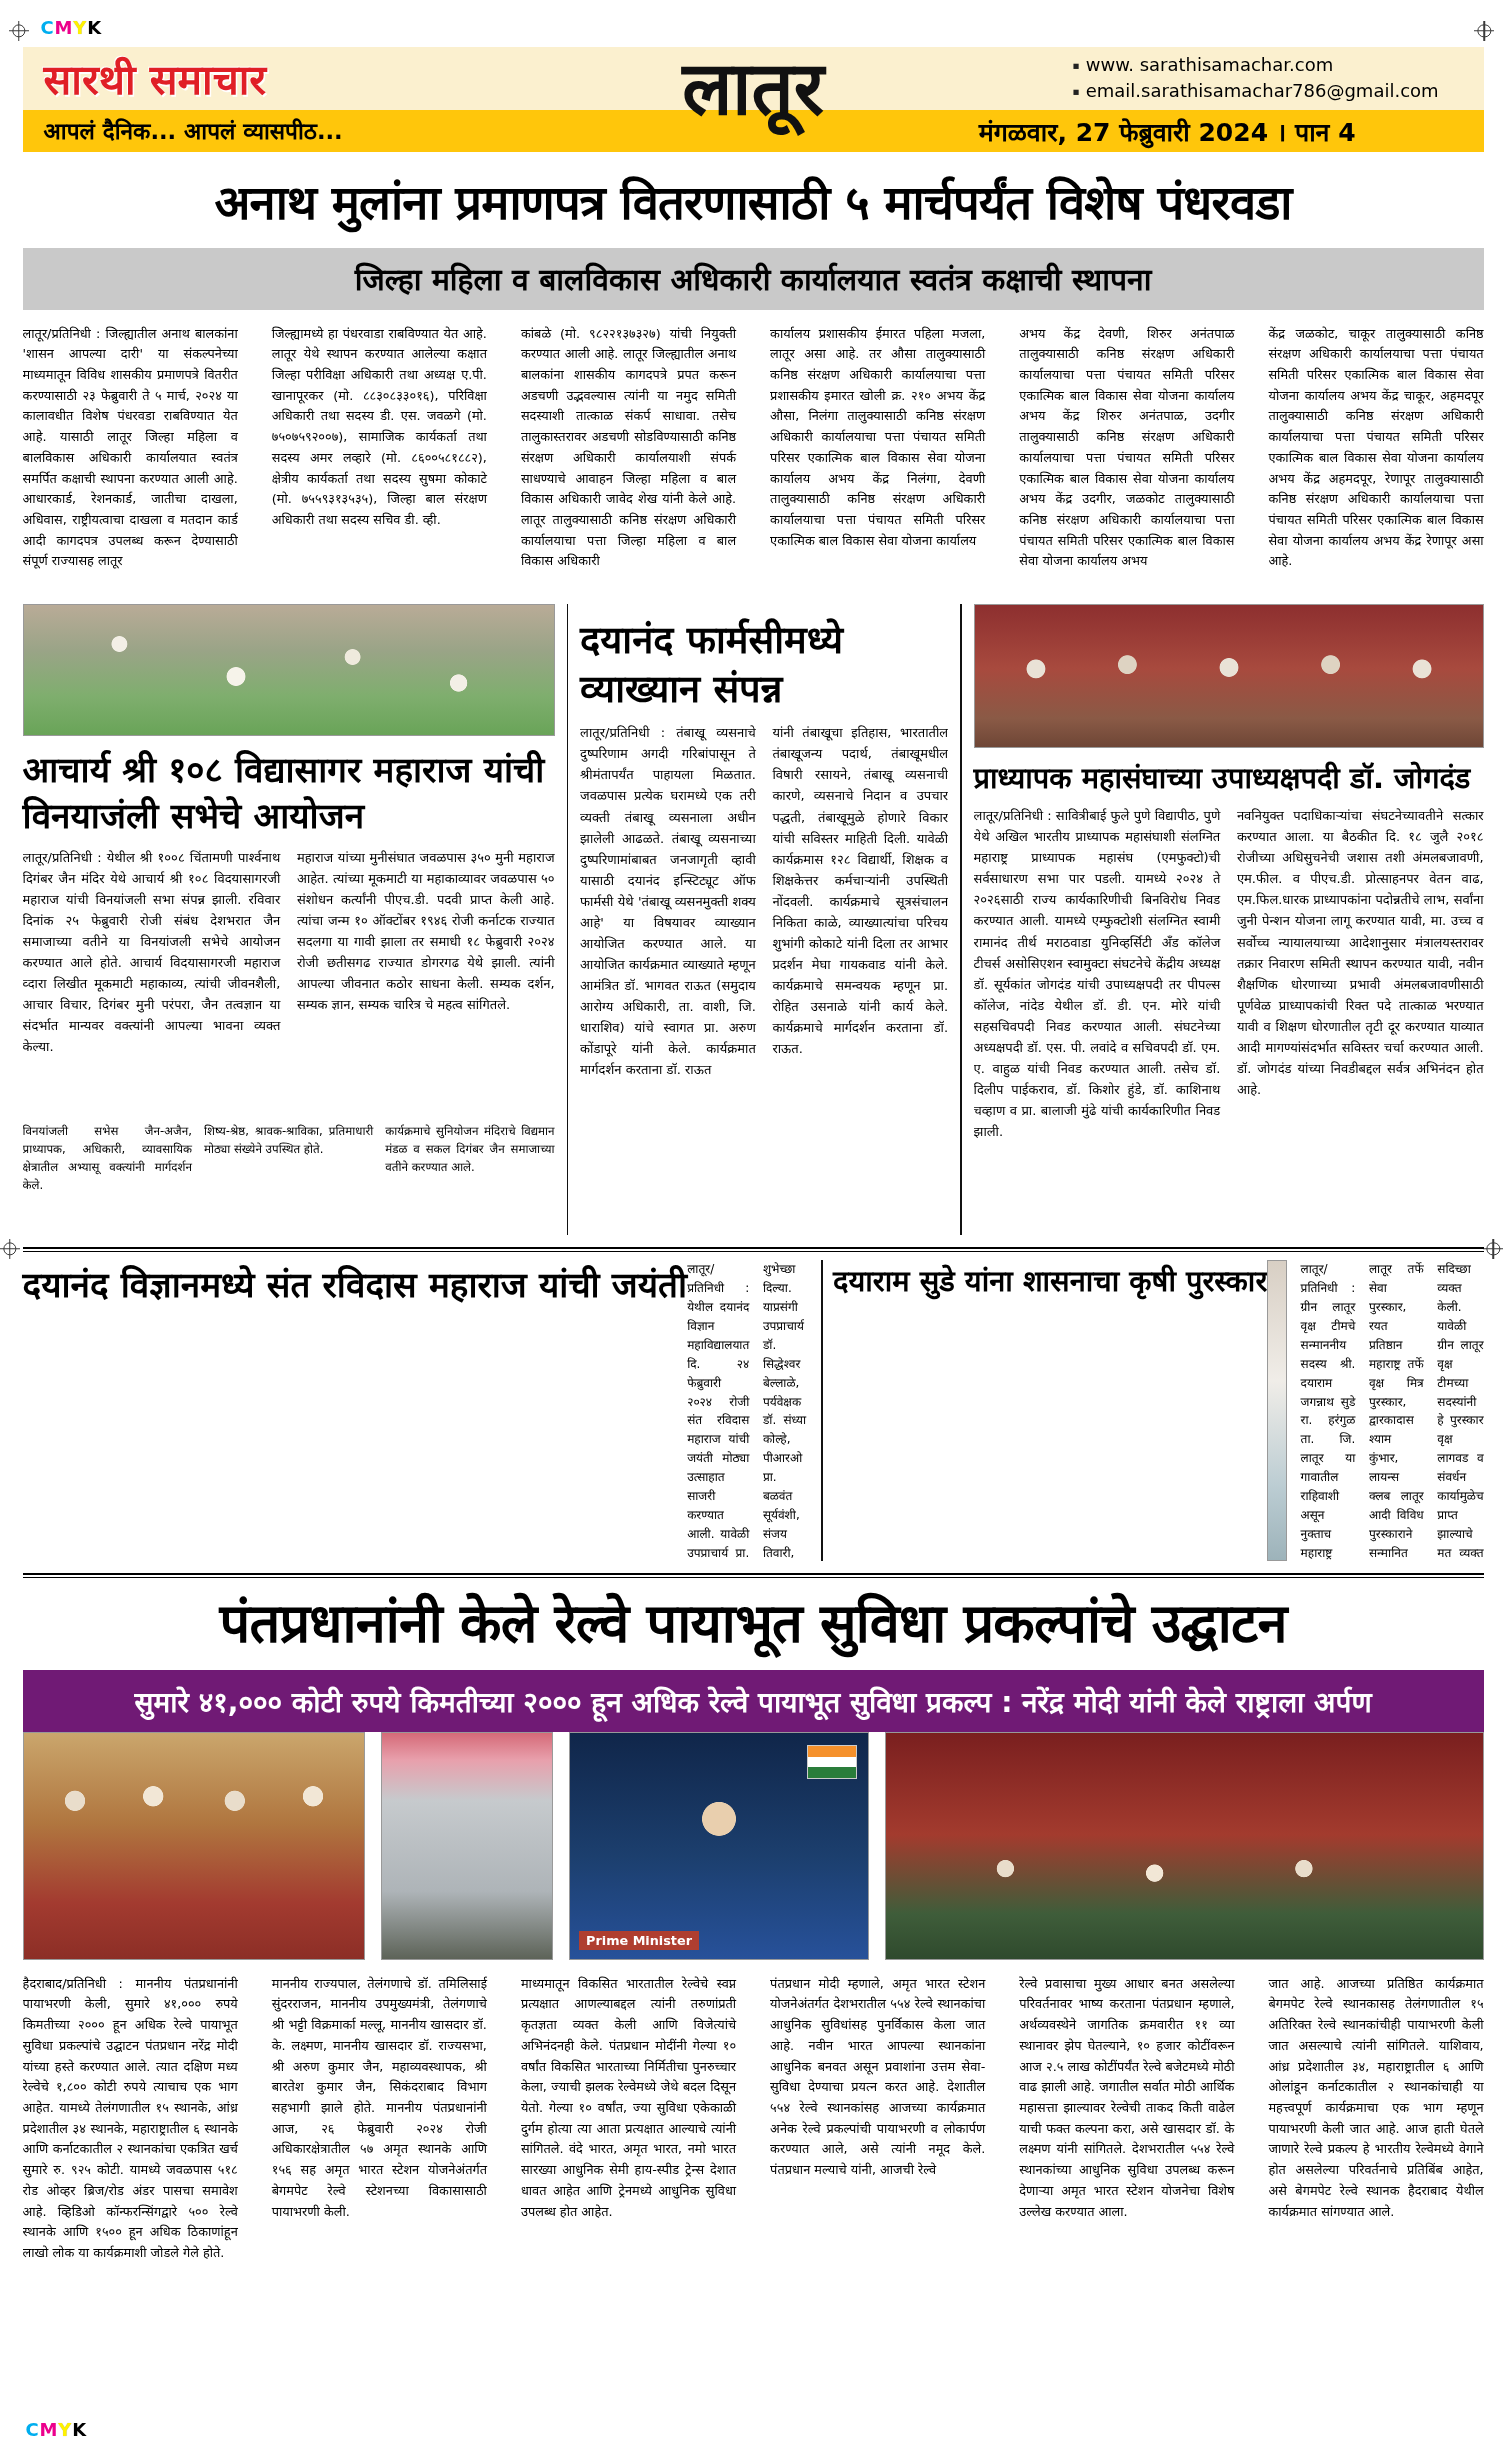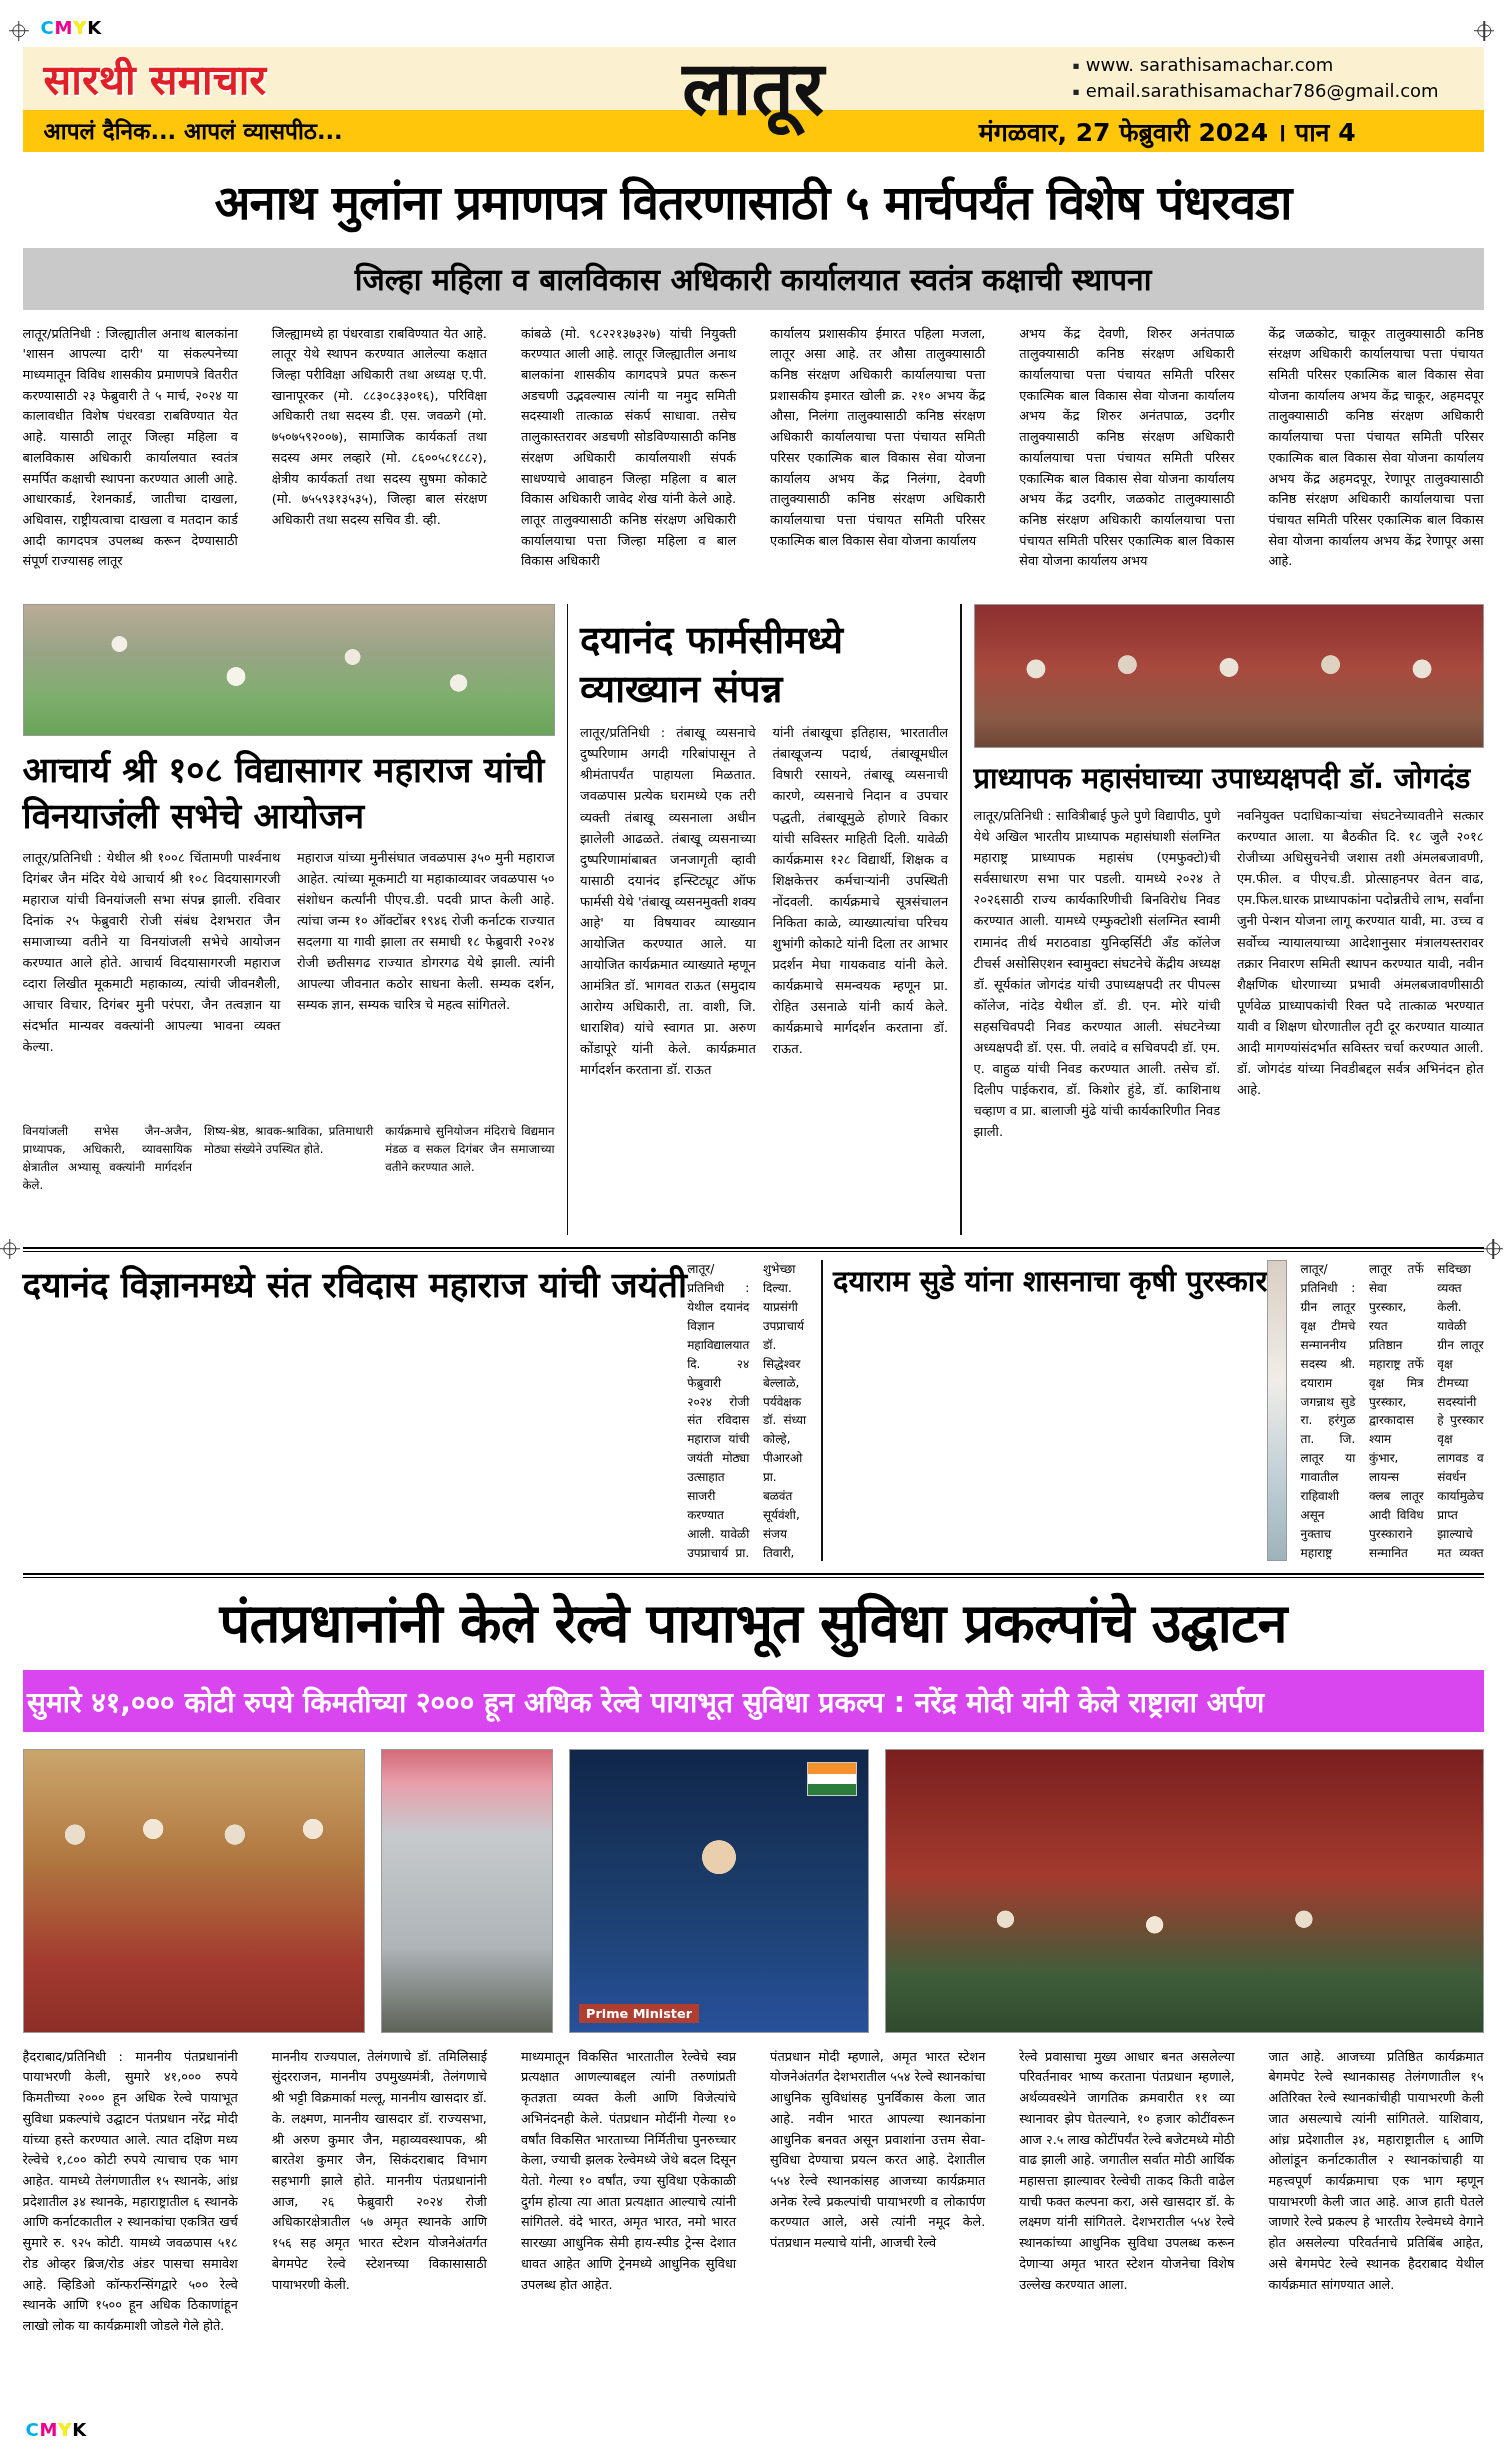--- a/index.html
+++ b/index.html
@@ -71,22 +71,22 @@
   .b2-right{flex:1;display:flex;flex-direction:row;}
   .b2-body{display:flex;gap:13.6px;flex:1;overflow:hidden;}
   .b2-body .col{font-size:12px;line-height:1.58;}
   .ph-ravidas{width:371px;background:
       radial-gradient(circle at 50% 30%,#e8c87a 0 19.6px,transparent 20.3px),
       linear-gradient(90deg,#a8793f 0%,#d9e4e8 22%,#97743d 45%,#b8b3ae 62%,#c46a86 78%,#8a5f33 100%);}
   .ph-krushi{width:60px;background:linear-gradient(180deg,#d8cfc4 0%,#f0ede8 40%,#bccdd3 75%,#9db3ba 100%);}
 
   
   .railway-headline{margin-top:13.6px;text-align:center;font-size:54px;font-weight:800;line-height:1.2;letter-spacing:-0.8px;}
-  .railway-subhead{margin-top:13.6px;background:#d946ef;color:#fff;text-align:left;font-size:28px;font-weight:700;padding:12px 4.5px;}
-  .photo-row{display:flex;gap:16px;margin-top:17px;height:284px;}
+  .railway-subhead{margin-top:13.6px;background:#701a75;color:#fff;text-align:center;font-size:28px;font-weight:700;padding:12px 4.5px;}
+  .photo-row{display:flex;gap:16px;margin-top:0;height:228px;}
   .ph-dignitaries{width:340px;background:
       radial-gradient(circle at 15% 30%,#e9ddcb 0 9.8px,transparent 10.5px),
       radial-gradient(circle at 38% 28%,#f2e7d6 0 9.8px,transparent 10.5px),
       radial-gradient(circle at 62% 30%,#e9ddcb 0 9.8px,transparent 10.5px),
       radial-gradient(circle at 85% 28%,#f2e7d6 0 9.8px,transparent 10.5px),
       linear-gradient(180deg,#caa66c 0%,#b0763f 40%,#a33b30 75%,#8c2e26 100%);}
   .ph-plaque{width:170px;background:
       linear-gradient(180deg,#d56a78 0%,#e8a0ac 12%,#c6cacd 30%,#aeb4b8 70%,#5d6358 100%);}
   .ph-pm-screen{width:298px;position:relative;background:
       radial-gradient(circle at 50% 38%,#e9cfae 0 16.6px,transparent 17.3px),

